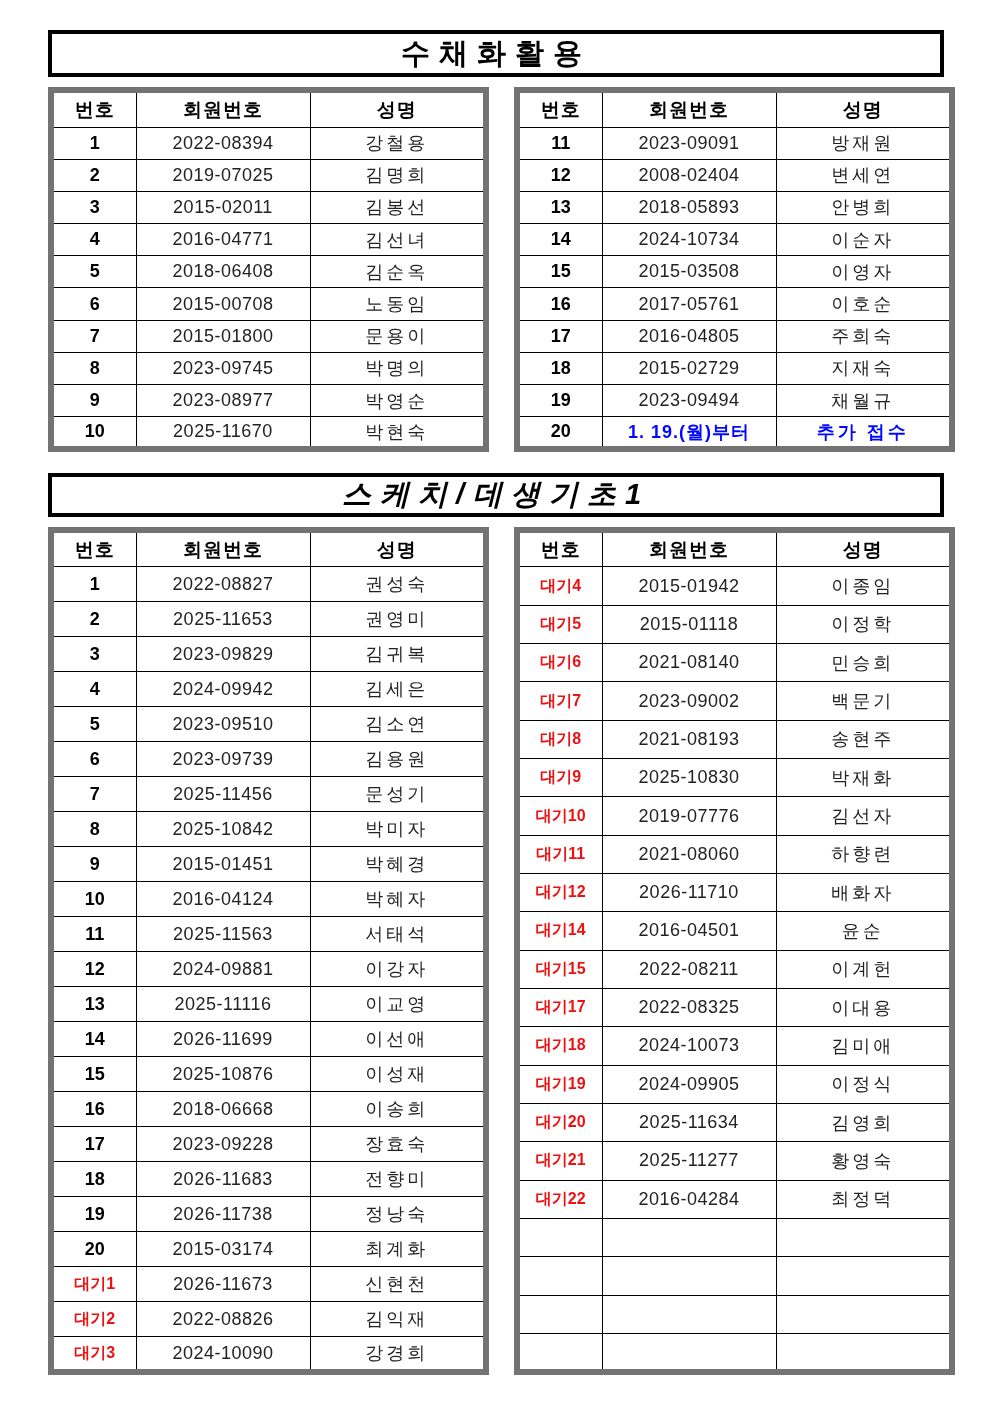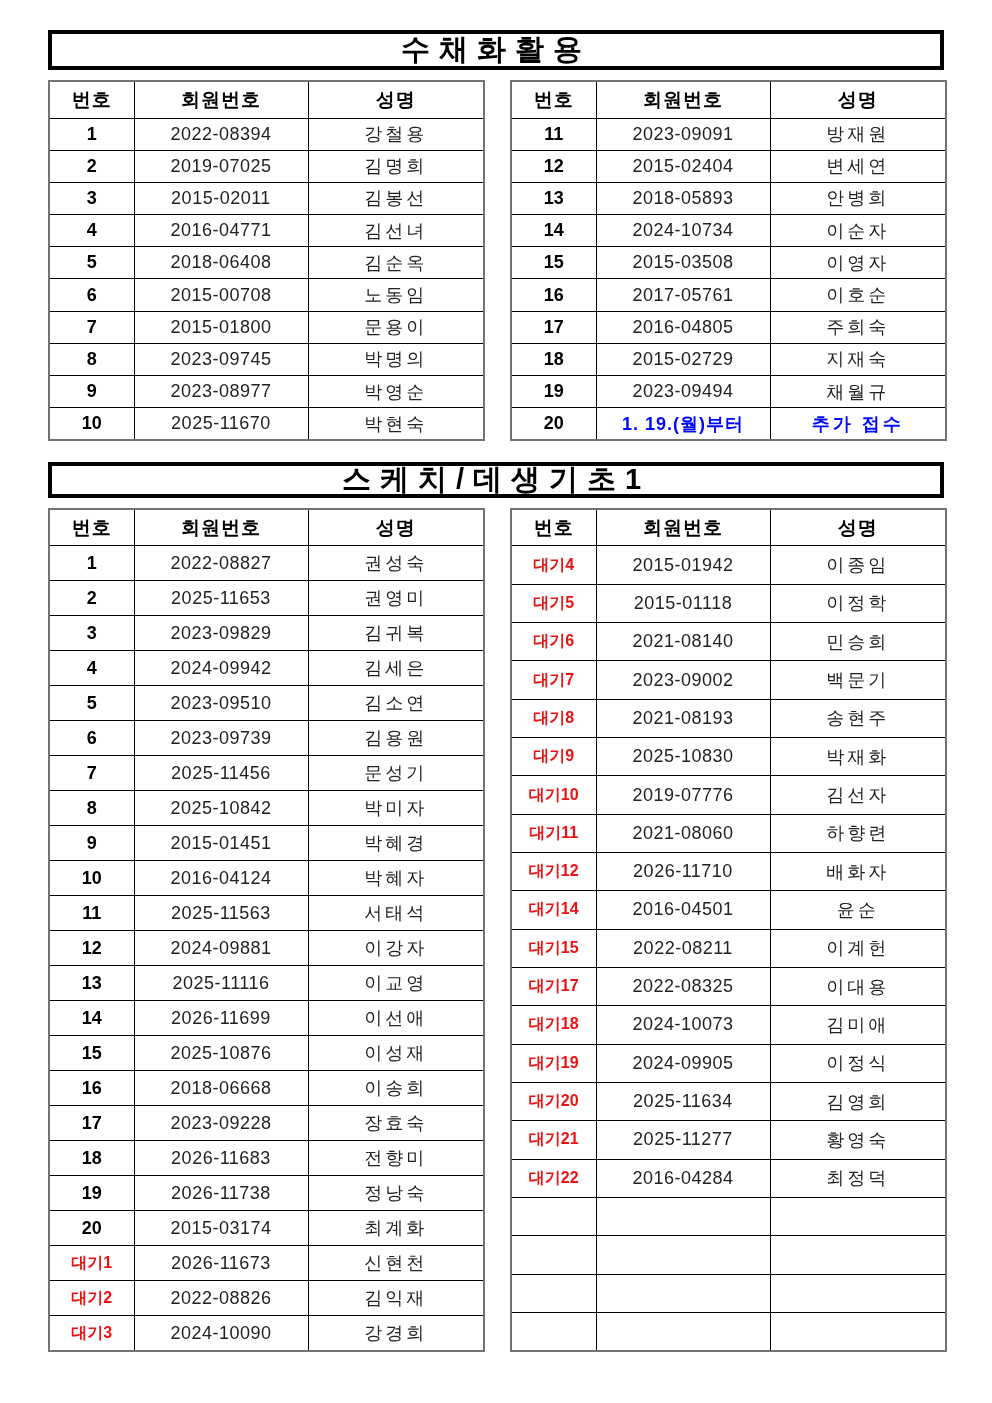--- a/index.html
+++ b/index.html
@@ -11,43 +11,44 @@
   .page {
     position: relative;
     width: 992px;
     height: 1403px;
     background: #ffffff;
     padding: 30px 48px 0 48px;
     overflow: hidden;
   }
   .title-box {
     border: 4px solid #000;
-    height: 40px;
+    height: 47px;
     display: flex;
     align-items: center;
     justify-content: center;
     font-size: 29px;
     font-weight: bold;
     letter-spacing: 9px;
     color: #000;
     margin-bottom: 10px;
   }
   .title-box.second {
-    height: 36px;
+    height: 44px;
     margin-top: 21px;
+    font-style: italic;
   }
   .tables-row {
     display: flex;
     gap: 25px;
   }
   table {
     border-collapse: collapse;
     width: 435px;
     table-layout: fixed;
-    border: 2px solid #737373;
+    border: 6px solid #737373;
   }
   col.c-no  { width: 85px; }
   col.c-mid { width: 174px; }
   col.c-nm  { width: 176px; }
   th, td {
     border: 1.5px solid #000;
     text-align: center;
     vertical-align: middle;
     overflow: hidden;
     white-space: nowrap;
@@ -177,21 +178,21 @@
         </tr>
       </thead>
       <tbody>
           <tr>
             <td class="no">11</td>
             <td class="mid">2023-09091</td>
             <td class="nm">방재원</td>
           </tr>
           <tr>
             <td class="no">12</td>
-            <td class="mid">2015-02404</td>
+            <td class="mid">2008-02404</td>
             <td class="nm">변세연</td>
           </tr>
           <tr>
             <td class="no">13</td>
             <td class="mid">2018-05893</td>
             <td class="nm">안병희</td>
           </tr>
           <tr>
             <td class="no">14</td>
             <td class="mid">2024-10734</td>

